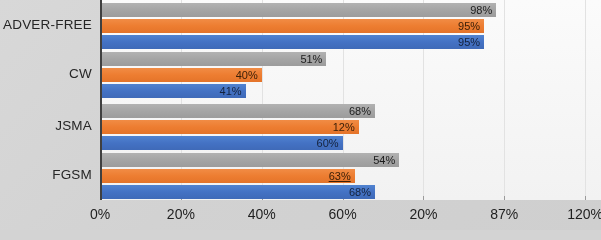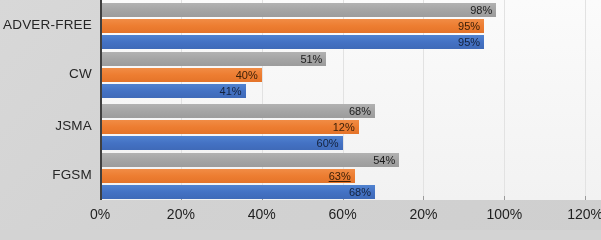--- a/index.html
+++ b/index.html
@@ -177,18 +177,18 @@
       <div class="tick-label" style="left: 100px;">0%</div>
       <div class="tick-mark" style="left: 180.86px;"></div>
       <div class="tick-label" style="left: 180.86px;">20%</div>
       <div class="tick-mark" style="left: 261.72px;"></div>
       <div class="tick-label" style="left: 261.72px;">40%</div>
       <div class="tick-mark" style="left: 342.58px;"></div>
       <div class="tick-label" style="left: 342.58px;">60%</div>
       <div class="tick-mark" style="left: 423.44px;"></div>
       <div class="tick-label" style="left: 423.44px;">20%</div>
       <div class="tick-mark" style="left: 504.3px;"></div>
-      <div class="tick-label" style="left: 504.3px;">100%</div>
+      <div class="tick-label" style="left: 504.3px;">87%</div>
       <div class="tick-mark" style="left: 585.16px;"></div>
       <div class="tick-label" style="left: 585.16px;">120%</div>
     </div>
 
 </div>
 
 </body></html>

